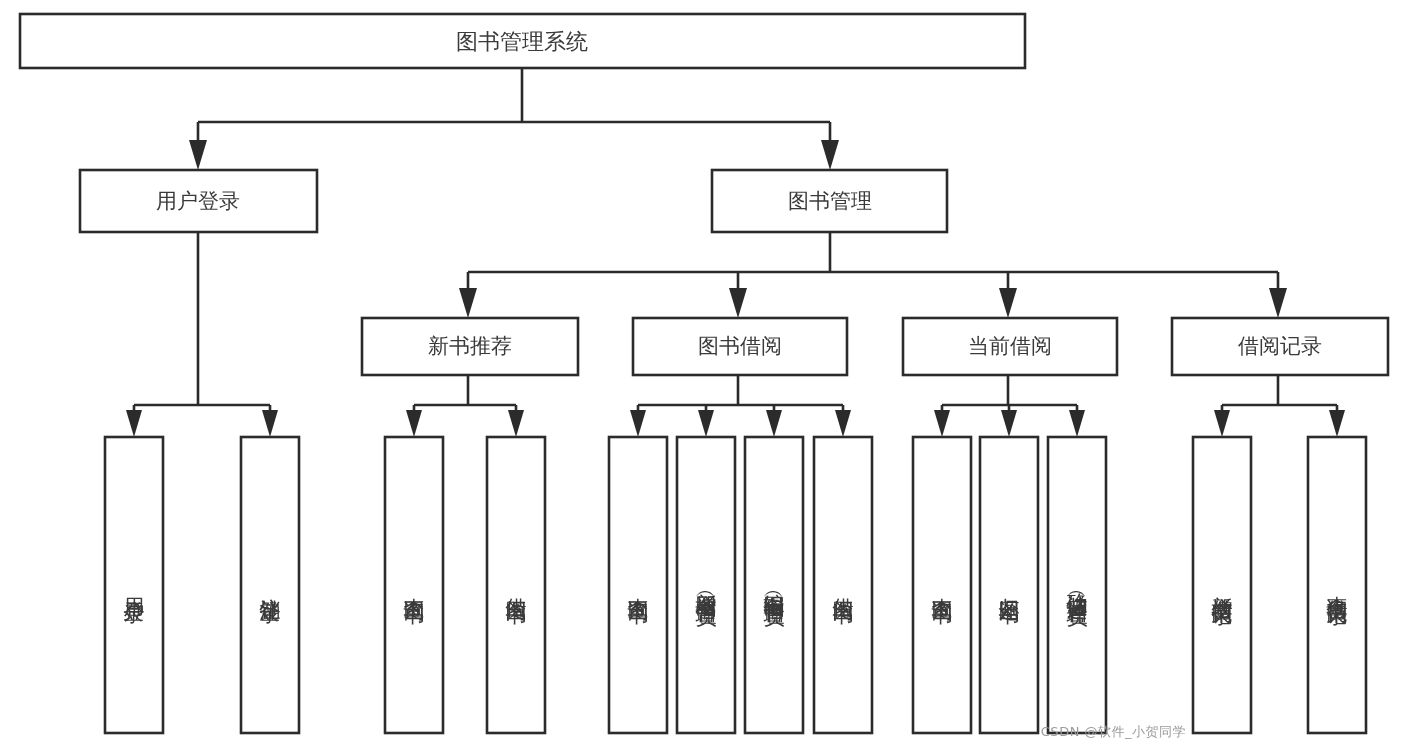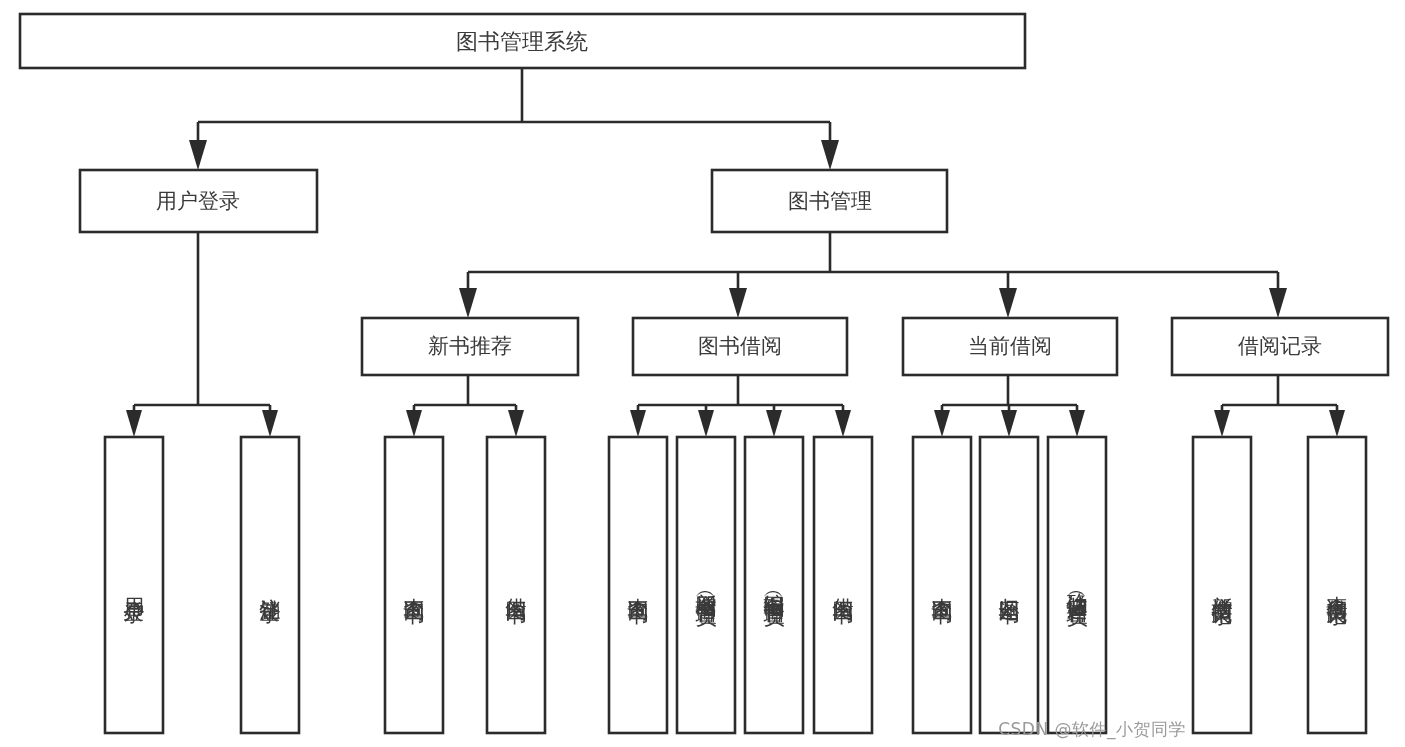--- a/index.html
+++ b/index.html
@@ -64,21 +64,21 @@
     letter-spacing: 2px;
     color: #3a3a3a;
     white-space: nowrap;
     pointer-events: none;
   }
   .watermark {
     position: absolute;
     right: 8px;
     bottom: 6px;
     font-family: "DejaVu Sans", "Liberation Sans", sans-serif;
-    font-size: 17px;
+    font-size: 13px;
     color: #9a9a9a;
     letter-spacing: 0.5px;
     white-space: nowrap;
   }
 </style>
 </head>
 <body>
 
 <div id="diagram-root">
 

